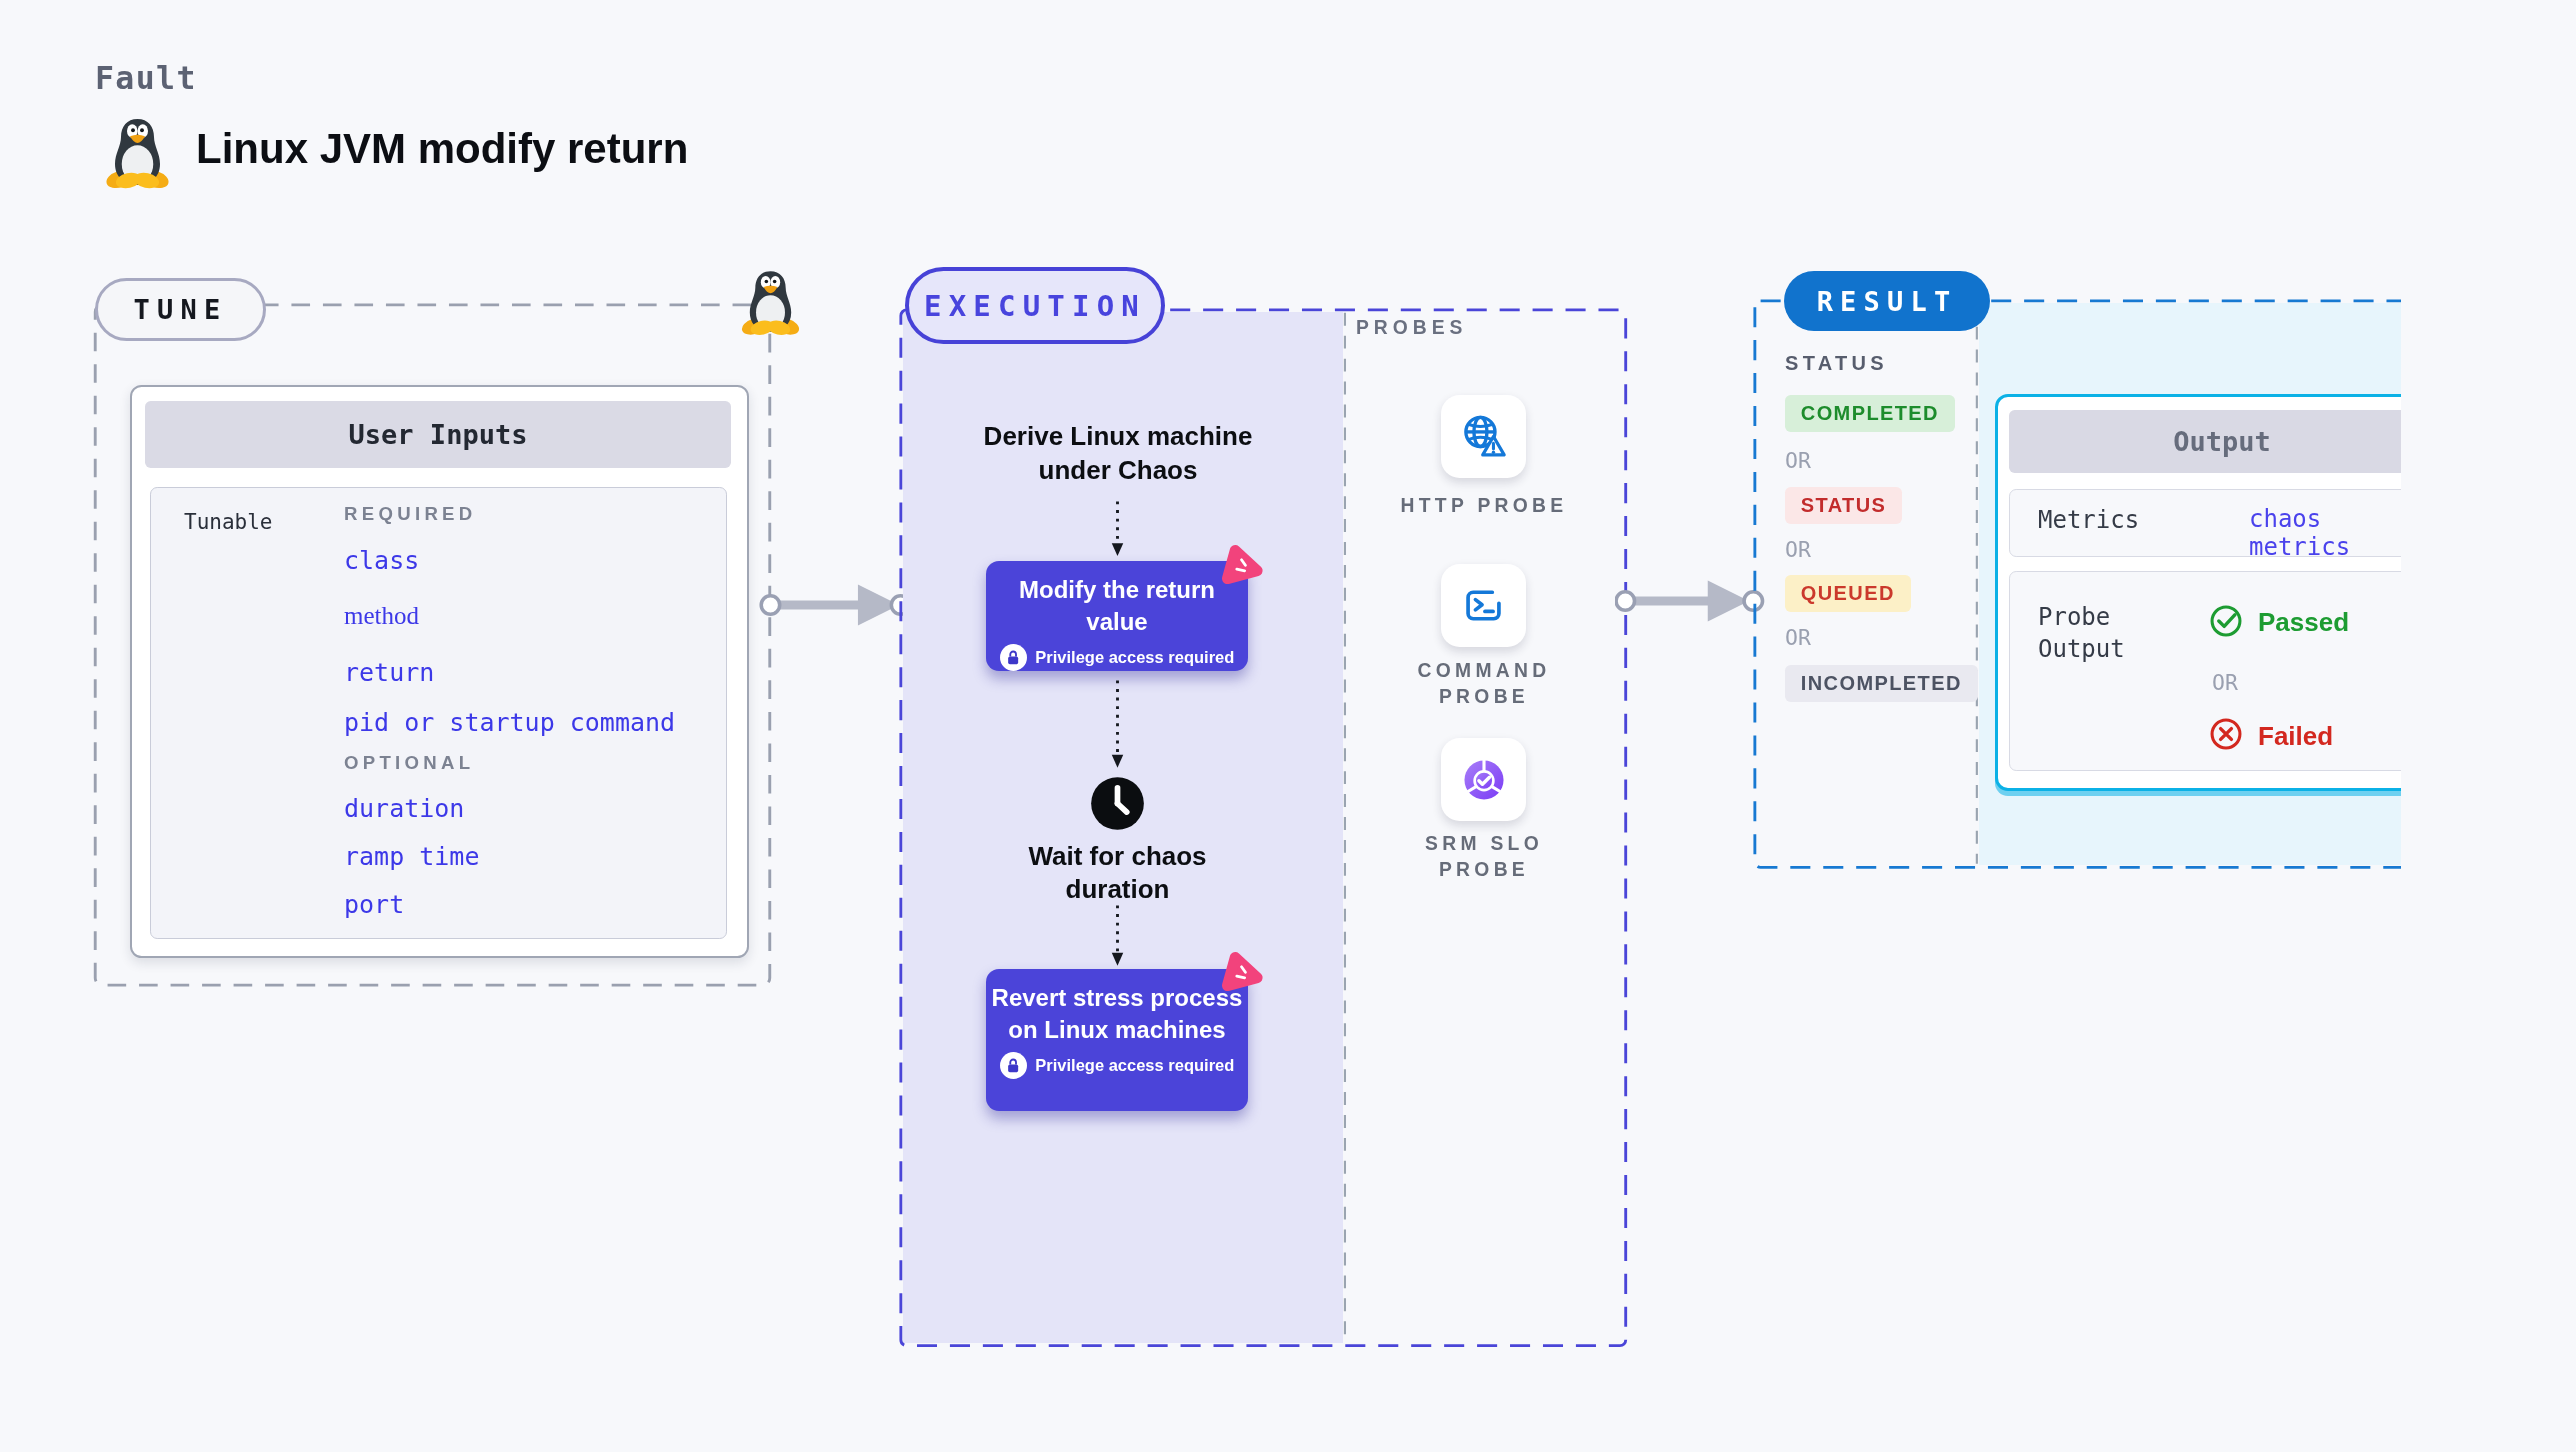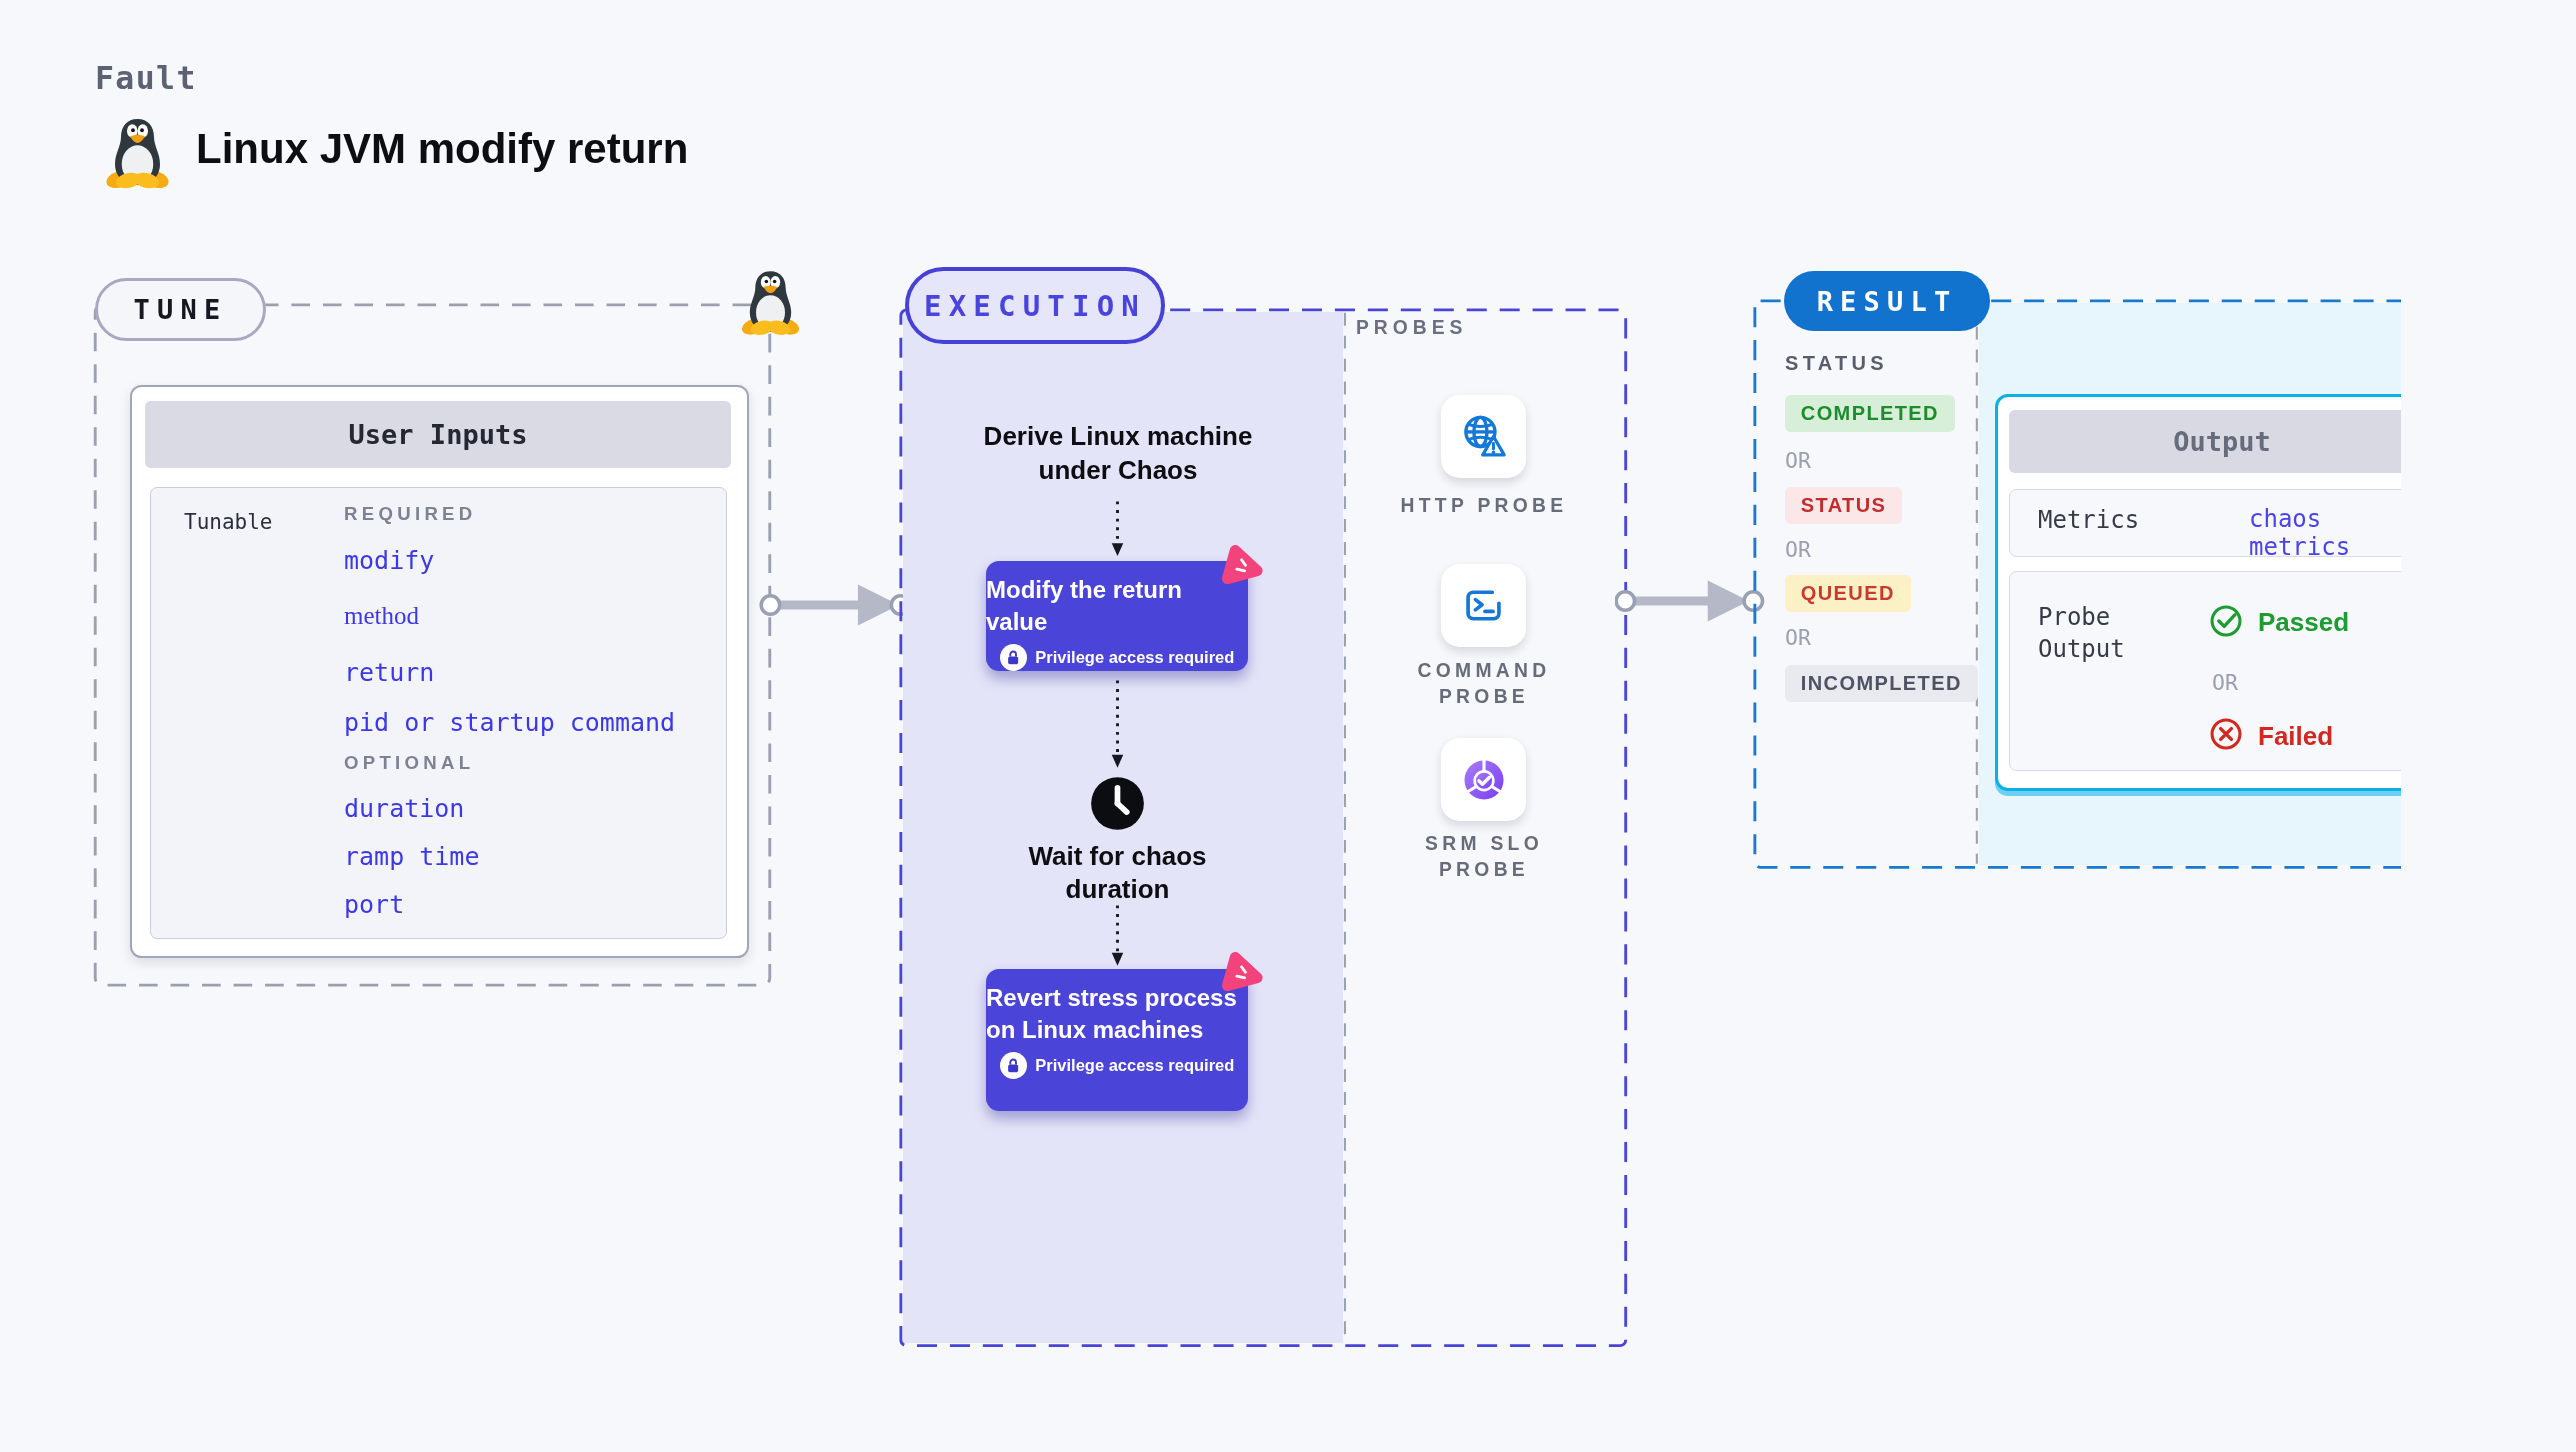--- a/index.html
+++ b/index.html
@@ -32,21 +32,21 @@
   .tunable-row{left:150px;top:487px;width:575px;height:450px;background:#f3f4f9;
                border:1.4px solid #c9ccd9;border-radius:7.2px;}
   .tunable-label{left:184px;top:510px;font-size:21px;color:#2a2f3a;}
   .sec-label{font-size:18.6px;font-weight:700;letter-spacing:4.3px;color:#7c8292;}
   .param{font-size:25px;color:#3c38e8;cursor:pointer;}
 
   
   .lavender{left:903px;top:312px;width:440px;height:1031px;background:#e4e4f8;}
   .cyanfill{left:1979px;top:303px;width:496px;height:562px;background:#e7f5fc;}
   .flow-text{font-size:26px;font-weight:700;color:#0c0e12;text-align:center;line-height:34px;}
-  .action-box{width:262px;background:#4b44d9;border-radius:13px;text-align:left;
+  .action-box{width:262px;background:#4b44d9;border-radius:13px;text-align:center;
               box-shadow:0 7.2px 13px rgba(40,35,150,.35);color:#fff;}
   .action-title{font-size:24px;font-weight:700;line-height:31.5px;padding-top:13px;}
   .priv-row{display:flex;align-items:center;justify-content:center;gap:8.6px;margin-top:7.2px;}
   .priv-circle{width:27px;height:27px;border-radius:50%;background:#ffffff;
                display:flex;align-items:center;justify-content:center;}
   .priv-text{font-size:16.5px;font-weight:600;color:#ffffff;}
 
   
   .probes-label{left:1356px;top:317px;font-size:19.3px;font-weight:700;letter-spacing:5px;color:#6a7080;}
   .probe-card{left:1441px;width:85px;height:83px;background:#ffffff;border-radius:18.6px;
@@ -123,21 +123,21 @@
   </svg>
 
   <div class="abs ui-card"></div>
   <div class="abs ui-card-header mono">
     <span>User Inputs</span>
   </div>
   <div class="abs tunable-row"></div>
   <div class="abs tunable-label mono">Tunable</div>
 
   <div class="abs sec-label sans" style="left:344px;top:503px;">REQUIRED</div>
-  <div class="abs param mono" style="left:344px;top:546px;">modify</div>
+  <div class="abs param mono" style="left:344px;top:546px;">class</div>
   <div class="abs param mono" style="left:344px;top:602px;font-family:Liberation Serif, serif;">method</div>
   <div class="abs param mono" style="left:344px;top:658px;">return</div>
   <div class="abs param mono" style="left:344px;top:708px;">pid or startup command</div>
   <div class="abs sec-label sans" style="left:344px;top:752px;">OPTIONAL</div>
   <div class="abs param mono" style="left:344px;top:794px;">duration</div>
   <div class="abs param mono" style="left:344px;top:842px;">ramp time</div>
   <div class="abs param mono" style="left:344px;top:890px;">port</div>
 
   <svg class="abs" style="left:759px;top:573px;width:158px;height:64px;" viewBox="0 0 220 90" width="158" height="64">
     <line x1="20" y1="45" x2="140" y2="45" stroke="#b5b9c7" stroke-width="13"></line>

